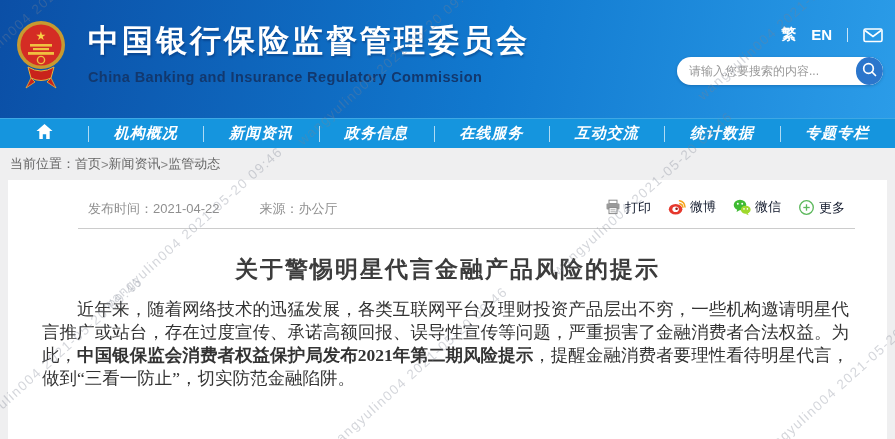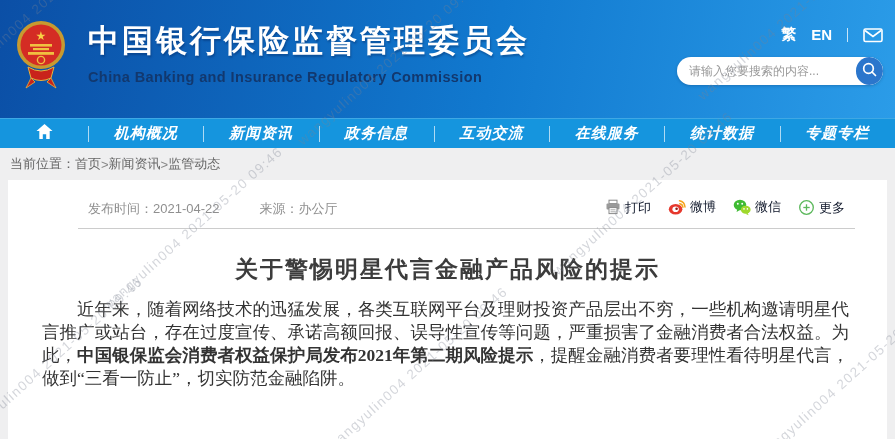--- a/index.html
+++ b/index.html
@@ -163,22 +163,22 @@
     <a class="nav-home">
       <span>
         <svg viewBox="0 0 20 18" width="19" height="17">
           <path d="M10 1 L1.5 8.5 H4.5 V17 H8.2 V12 H11.8 V17 H15.5 V8.5 H18.5 Z" fill="#fff"></path>
         </svg>
       </span>
     </a>
     <a class="nav-item">机构概况</a>
     <a class="nav-item">新闻资讯</a>
     <a class="nav-item">政务信息</a>
+    <a class="nav-item">在线服务</a>
     <a class="nav-item">互动交流</a>
-    <a class="nav-item">在线服务</a>
     <a class="nav-item">统计数据</a>
     <a class="nav-item">专题专栏</a>
   </nav>
 
   <div class="breadcrumb">
     <span>当前位置：</span>
     <a>首页</a>
     <span class="bc-sep">&gt;</span>
     <a>新闻资讯</a>
     <span class="bc-sep">&gt;</span>

